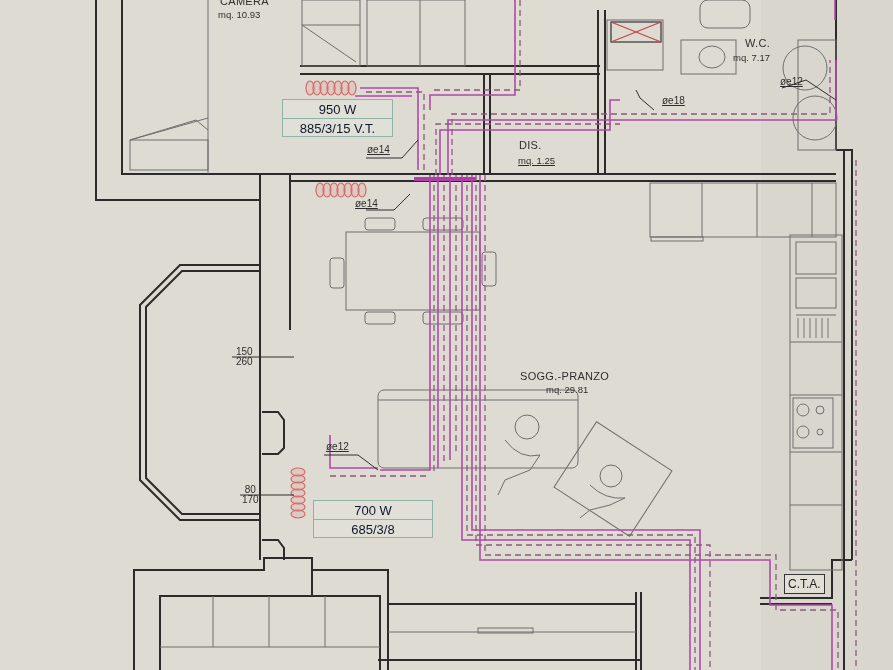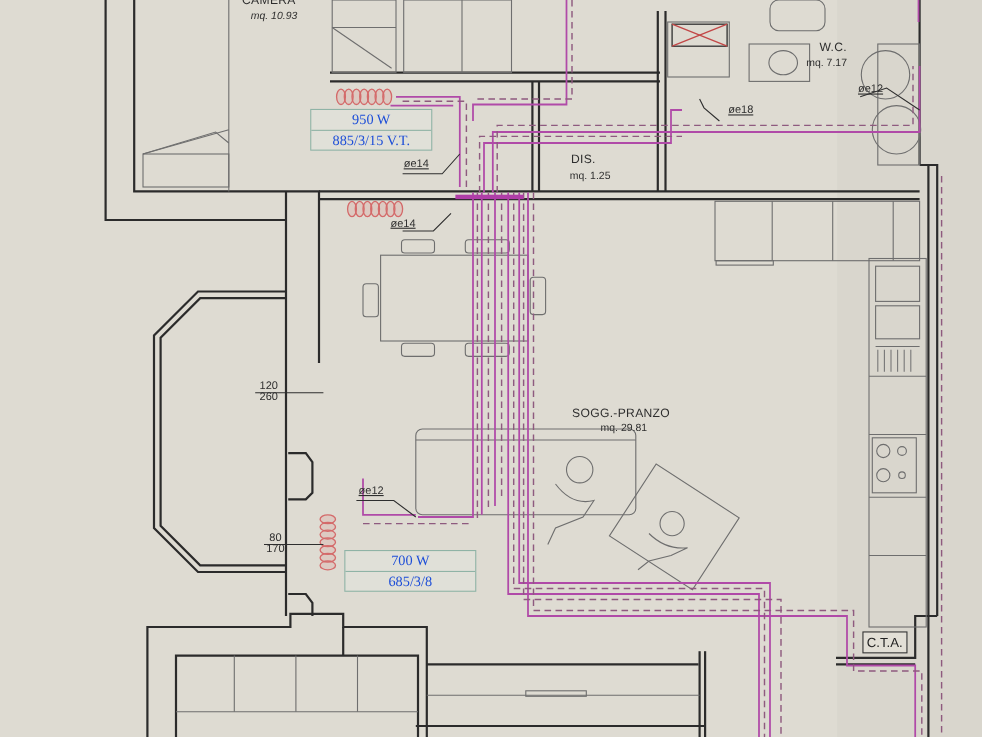--- a/index.html
+++ b/index.html
@@ -4,21 +4,21 @@
 <style>
   html, body { margin:0; padding:0; }
   body { width:893px; height:670px; overflow:hidden; background:#d9d6cd; }
   .plan { position:relative; width:761px; height:670px; background:#dedbd2; }
   svg { position:absolute; left:0; top:0; }
   .lbl { position:absolute; font-family:"Liberation Sans", sans-serif; color:#2e2e2e; line-height:1; white-space:nowrap; }
   .room { font-size:11px; letter-spacing:0.3px; }
   .area { font-size:9.5px; }
   .pipe { font-size:10px; text-decoration:underline; }
   .dim { font-size:10px; text-align:center; }
-  .rad-box { position:absolute; border:1px solid #8fb3a6; background:rgba(230,236,228,0.35); font-family:Liberation Serif, serif; color:#1d4ed8; text-align:center; }
+  .rad-box { position:absolute; border:1px solid #8fb3a6; background:rgba(230,236,228,0.35); font-family:Liberation Sans, sans-serif; color:#0f172a; text-align:center; }
   .rad-box div { height:50%; display:flex; align-items:center; justify-content:center; font-size:13px; }
   .rad-box div + div { border-top:1px solid #8fb3a6; }
   .cta { position:absolute; border:1.5px solid #333; font-family:"Liberation Sans", sans-serif; font-size:12px; color:#222; padding:2px 3px; background:#e2dfd6; }
 </style>
 </head>
 <body>
 
 <div class="plan">
   <svg width="893" height="670" viewBox="0 0 893 670">
 
@@ -211,48 +211,48 @@
       <polyline points="366,210 394,210 410,194"></polyline>
       <polyline points="654,110 640,98 636,90"></polyline>
       <polyline points="782,88 806,80 836,100"></polyline>
       <polyline points="324,455 358,455 378,470"></polyline>
       <line x1="232" y1="357" x2="294" y2="357"></line>
       <line x1="240" y1="495" x2="294" y2="495"></line>
     </g>
   </svg>
 
   <div class="lbl room" style="left:220px;top:-4px;">CAMERA</div>
-  <div class="lbl area" style="left:228px;top:10px;font-style:italic;">mq. 10.93</div>
+  <div class="lbl area" style="left:218px;top:10px;">mq. 10.93</div>
 
   <div class="lbl room" style="left:745px;top:38px;">W.C.</div>
   <div class="lbl area" style="left:733px;top:53px;">mq. 7.17</div>
 
   <div class="lbl room" style="left:519px;top:140px;">DIS.</div>
-  <div class="lbl area" style="left:518px;top:156px;">mq. 1.25</div>
+  <div class="lbl area" style="left:518px;top:156px;text-decoration:underline;">mq. 1.25</div>
 
   <div class="lbl room" style="left:520px;top:371px;">SOGG.-PRANZO</div>
   <div class="lbl area" style="left:546px;top:385px;">mq. 29.81</div>
 
   <div class="rad-box" style="left:282px;top:99px;width:109px;height:36px;">
     <div>950 W</div>
     <div>885/3/15 V.T.</div>
   </div>
   <div class="rad-box" style="left:313px;top:500px;width:118px;height:36px;">
     <div>700 W</div>
     <div>685/3/8</div>
   </div>
 
   <div class="lbl pipe" style="left:367px;top:145px;">øe14</div>
   <div class="lbl pipe" style="left:355px;top:199px;">øe14</div>
   <div class="lbl pipe" style="left:662px;top:96px;">øe18</div>
   <div class="lbl pipe" style="left:780px;top:77px;">øe12</div>
   <div class="lbl pipe" style="left:326px;top:442px;">øe12</div>
 
   <div class="lbl dim" style="left:236px;top:347px;">
-    <div>120</div>
+    <div>150</div>
     <div>260</div>
   </div>
   <div class="lbl dim" style="left:242px;top:485px;">
     <div>80</div>
     <div>170</div>
   </div>
 
   <div class="cta" style="left:784px;top:574px;text-align:center;">C.T.A.</div>
 </div>
 

